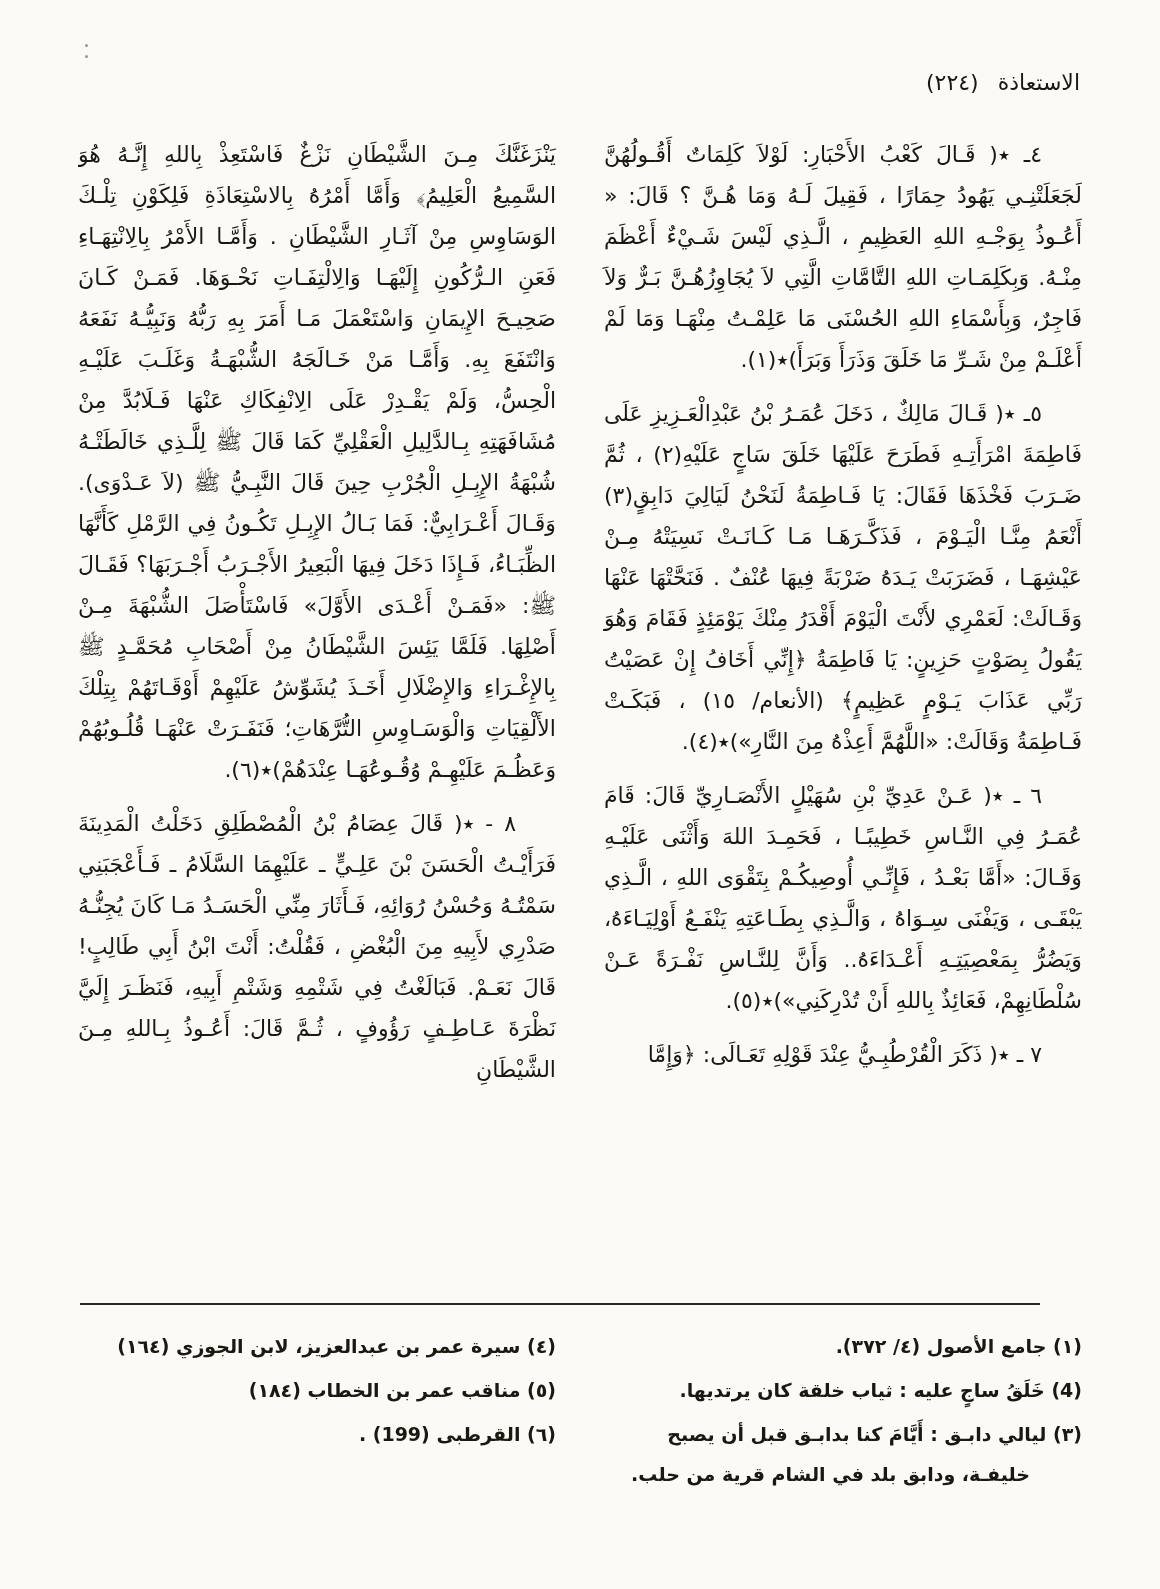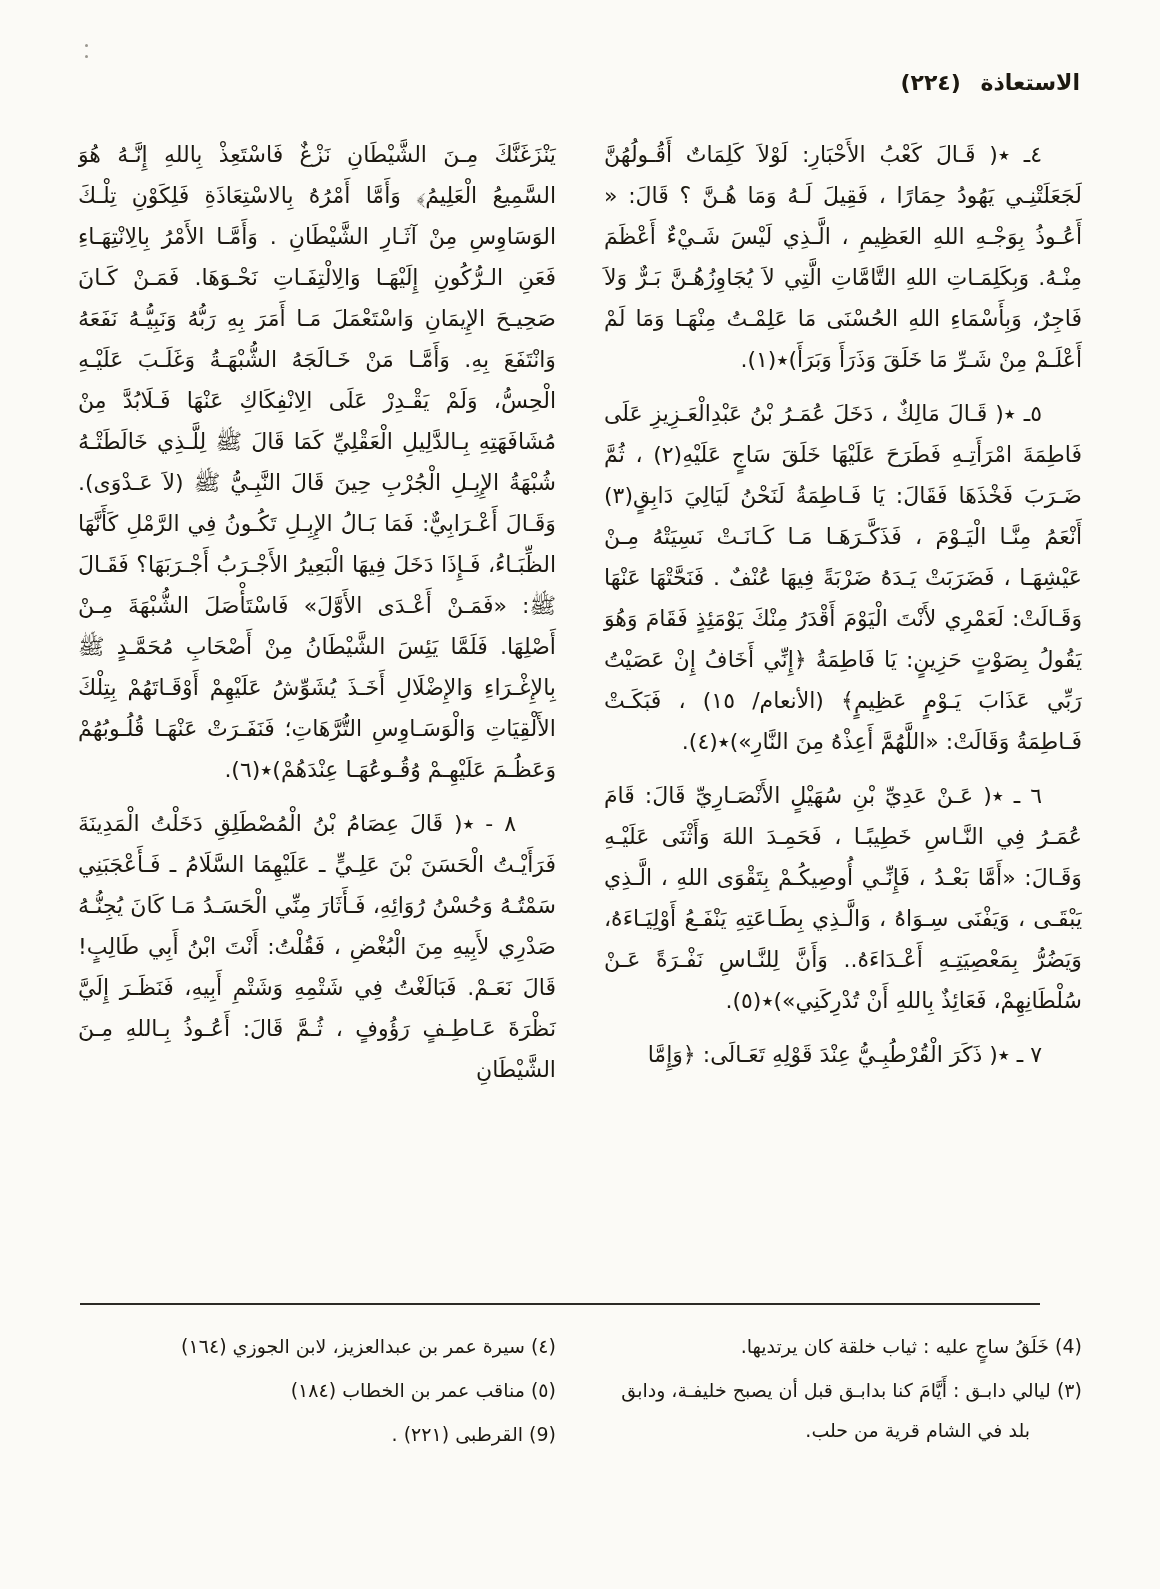--- a/index.html
+++ b/index.html
@@ -34,21 +34,21 @@
     height: 3px;
     border-radius: 50%;
     background: #9a978f;
     margin: 8px 0;
   }
   .page-header {
     position: absolute;
     top: 70px;
     right: 80px;
     font-size: 22px;
-    font-weight: 700;
+    font-weight: 400;
     white-space: nowrap;
   }
   .page-header .num {
     margin-right: 12px;
   }
   .columns {
     position: absolute;
     top: 134px;
     right: 78px;
     left: 78px;
@@ -82,21 +82,21 @@
     top: 1326px;
     right: 78px;
     left: 78px;
     display: flex;
     gap: 48px;
   }
   .fn-col {
     flex: 1 1 0;
     font-size: 19px;
     line-height: 40px;
-    font-weight: 400;
+    font-weight: 700;
   }
   .fn {
     margin: 0 0 4px 0;
     padding-right: 52px;   
     text-indent: -52px;
     text-align: right;
   }
 </style>
 </head>
 <body>
@@ -127,25 +127,26 @@
       <p class="para num-start">٨ - ٭( قَالَ عِصَامُ بْنُ الْمُصْطَلِقِ دَخَلْتُ الْمَدِينَةَ فَرَأَيْـتُ الْحَسَنَ بْنَ عَلِـيٍّ ـ عَلَيْهِمَا السَّلَامُ ـ فَـأَعْجَبَنِي سَمْتُـهُ وَحُسْنُ رُوَائِهِ، فَـأَثَارَ مِنِّي الْحَسَـدُ مَـا كَانَ يُجِنُّـهُ صَدْرِي لأَبِيهِ مِنَ الْبُغْضِ ، فَقُلْتُ: أَنْتَ ابْنُ أَبِي طَالِبٍ! قَالَ نَعَـمْ. فَبَالَغْتُ فِي شَتْمِهِ وَشَتْمِ أَبِيهِ، فَنَظَـرَ إِلَيَّ نَظْرَةَ عَـاطِـفٍ رَؤُوفٍ ، ثُـمَّ قَالَ: أَعُـوذُ بِـاللهِ مِـنَ الشَّيْطَانِ</p>
     </div>
 
   </div>
 
   <div class="footnote-rule"></div>
 
   <div class="footnotes">
 
     <div class="fn-col">
+      <p class="fn">(١) جامع الأصول (٤/ ٣٧٢).</p>
       <p class="fn">(4) خَلَقُ ساجٍ عليه : ثياب خلقة كان يرتديها.</p>
       <p class="fn">(٣) ليالي دابـق : أَيَّامَ كنا بدابـق قبل أن يصبح خليفـة، ودابق بلد في الشام قرية من حلب.</p>
     </div>
 
     <div class="fn-col">
       <p class="fn">(٤) سيرة عمر بن عبدالعزيز، لابن الجوزي (١٦٤)</p>
       <p class="fn">(٥) مناقب عمر بن الخطاب (١٨٤)</p>
-      <p class="fn">(9) القرطبى (٢٢١) .</p>
+      <p class="fn">(٦) القرطبى (199) .</p>
     </div>
 
   </div>
 
 </div>
 
 </body></html>

